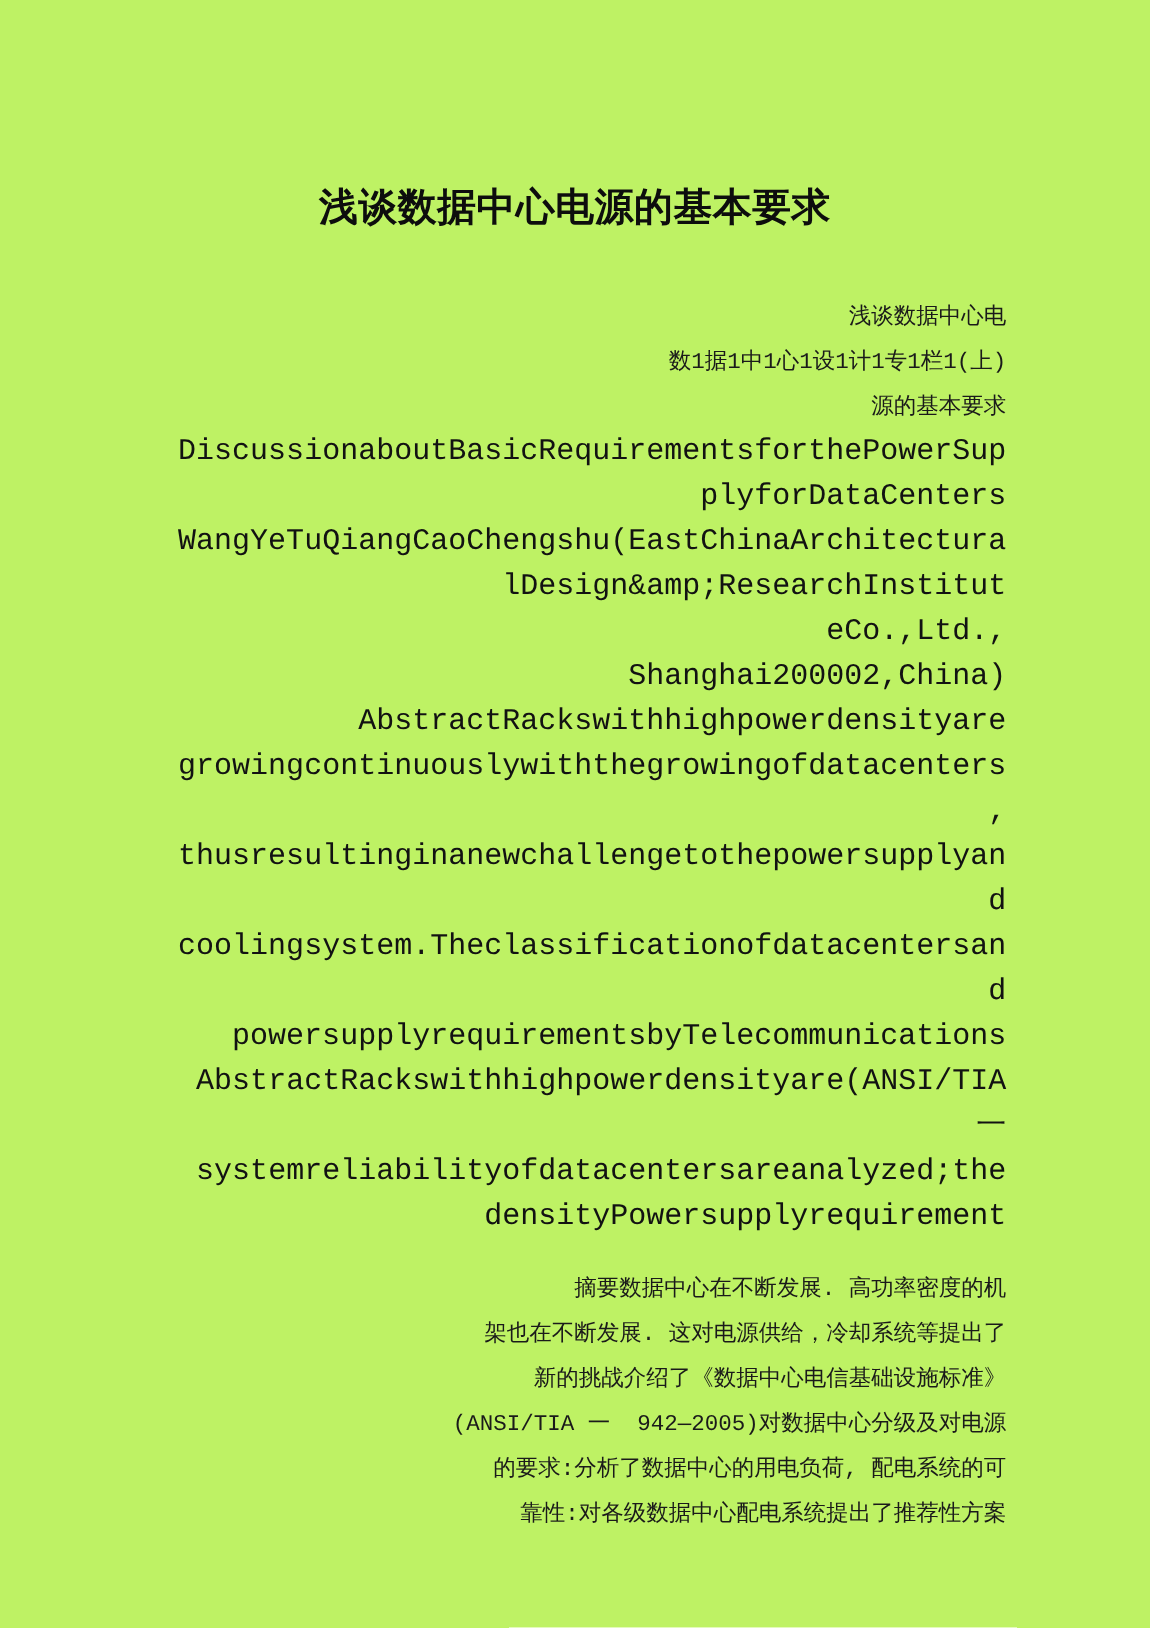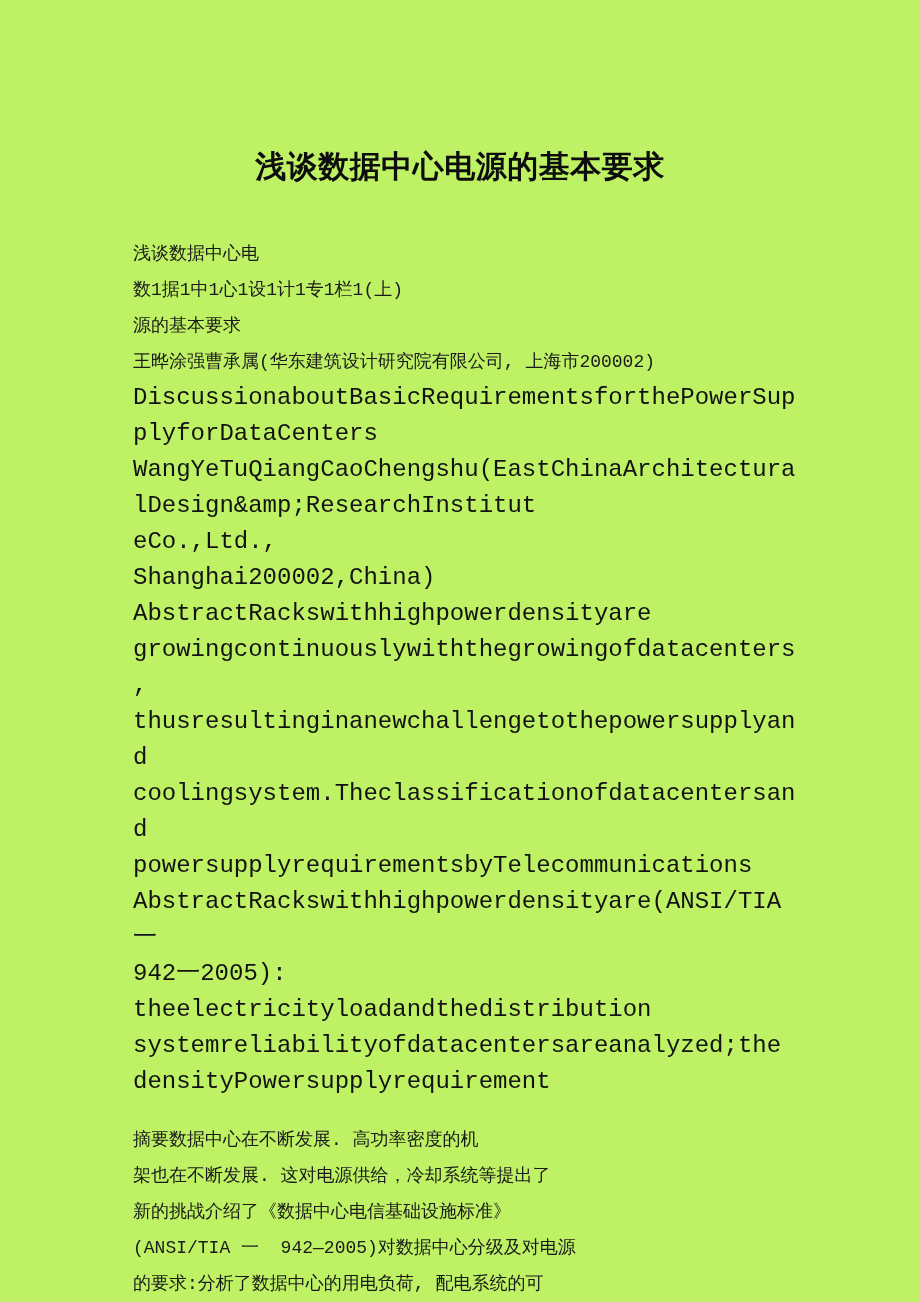--- a/index.html
+++ b/index.html
@@ -40,20 +40,21 @@
     top: 236px;
     width: 672px;
   }
 
   .line {
     font-size: 17.5px;
     line-height: 36px;
     color: #151515;
     white-space: pre-wrap;
     word-break: break-word;
+    text-align: right;
   }
 
   
   .line.cjk {
     font-size: 18px;
     color: #1a1a1a;
   }
 
   
   .line.latin {
@@ -70,34 +71,32 @@
 <div class="page">
 
   <div class="doc-title">浅谈数据中心电源的基本要求</div>
 
   <div class="body-block">
 
     <div class="block-group">
       <div class="line cjk">浅谈数据中心电</div>
       <div class="line cjk">数1据1中1心1设1计1专1栏1(上)</div>
       <div class="line cjk">源的基本要求</div>
-      <div class="line cjk">王晔涂强曹承属(华东建筑设计研究院有限公司, 上海市200002)</div>
     </div>
 
     <div class="block-group">
       <div class="line latin">DiscussionaboutBasicRequirementsforthePowerSupplyforDataCenters</div>
       <div class="line latin">WangYeTuQiangCaoChengshu(EastChinaArchitecturalDesign&amp;amp;ResearchInstitut</div>
       <div class="line latin">eCo.,Ltd.,</div>
       <div class="line latin">Shanghai200002,China)</div>
       <div class="line latin">AbstractRackswithhighpowerdensityare growingcontinuouslywiththegrowingofdatacenters,</div>
       <div class="line latin">thusresultinginanewchallengetothepowersupplyand</div>
       <div class="line latin">coolingsystem.Theclassificationofdatacentersand</div>
       <div class="line latin">powersupplyrequirementsbyTelecommunications</div>
       <div class="line latin">AbstractRackswithhighpowerdensityare(ANSI/TIA 一</div>
-      <div class="line latin">942一2005): theelectricityloadandthedistribution</div>
       <div class="line latin">systemreliabilityofdatacentersareanalyzed;the</div>
       <div class="line latin">densityPowersupplyrequirement</div>
     </div>
 
     <div class="gap-md"></div>
 
     <div class="block-group">
       <div class="line cjk">摘要数据中心在不断发展. 高功率密度的机</div>
       <div class="line cjk">架也在不断发展. 这对电源供给，冷却系统等提出了</div>
       <div class="line cjk">新的挑战介绍了《数据中心电信基础设施标准》</div>

